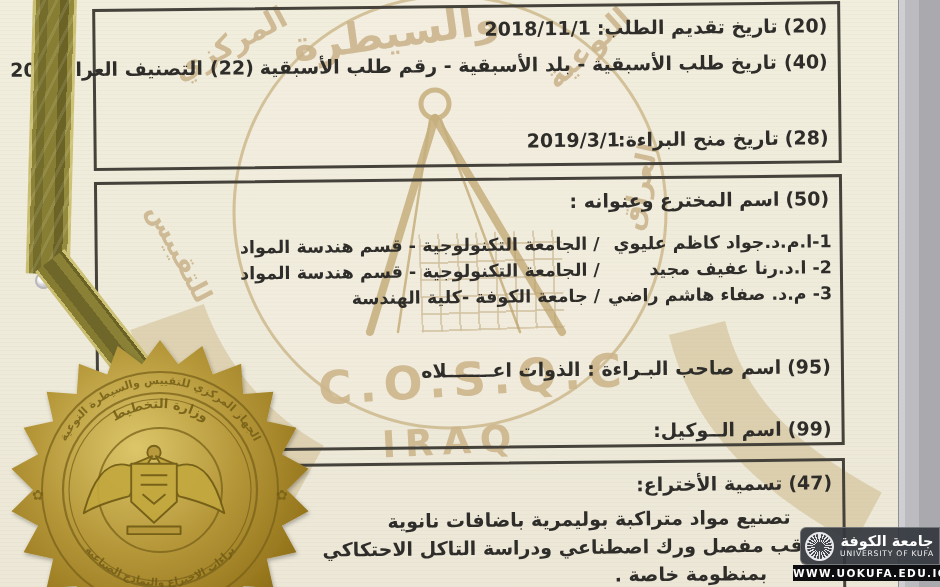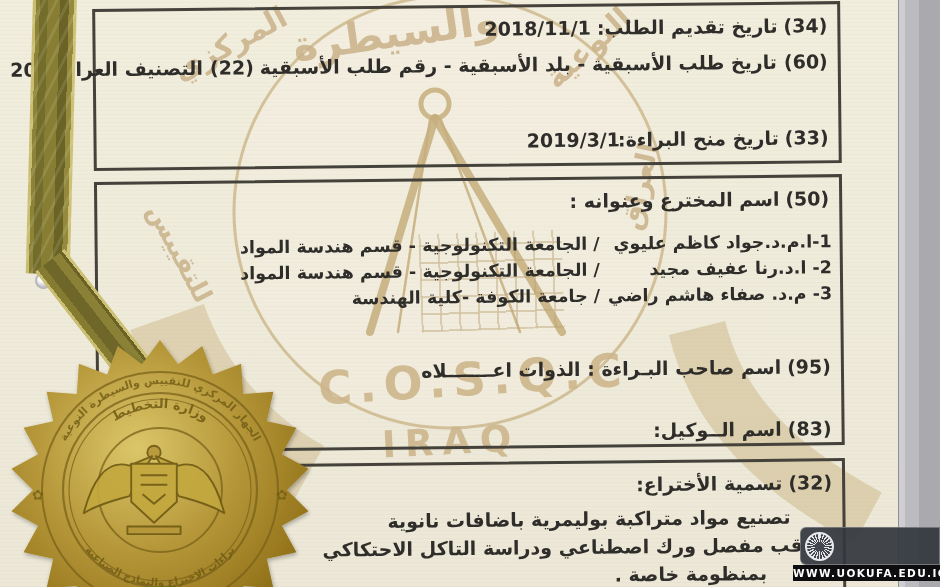--- a/index.html
+++ b/index.html
@@ -105,37 +105,37 @@
     <span class="wm-callig" style="left:596px;top:170px;font-size:28px;transform:rotate(-78deg);">العراق</span>
     <span class="wm-callig" style="left:126px;top:238px;font-size:26px;transform:rotate(62deg);">للتقييس</span>
     <div class="wm-cosqc">C.O.S.Q.C</div>
     <div class="wm-iraq">IRAQ</div>
   </div>
 
   <div class="boxes">
 
     <div class="box box1">
       <div class="row r22">
-        <span>(34)</span>
+        <span>(20)</span>
         <span>تاريخ تقديم الطلب:</span>
         <span class="num">2018/11/1</span>
       </div>
       <div class="row r30">
         <span class="grp">
-          <span>(60)</span>
+          <span>(40)</span>
           <span>تاريخ طلب الأسبقية - بلد الأسبقية - رقم طلب الأسبقية</span>
         </span>
         <span class="grp">
           <span>(22)</span>
           <span>التصنيف العراقي</span>
           <span class="num">20</span>
         </span>
       </div>
       <div class="row r45">
-        <span>(33)</span>
+        <span>(28)</span>
         <span style="margin-left:-4px;">تاريخ منح البراءة:</span>
         <span class="num" style="margin-right:-4px;">2019/3/1</span>
       </div>
     </div>
 
     <div class="box box2">
       <div class="row r72">
         <span>(50)</span>
         <span>اسم المخترع وعنوانه :</span>
       </div>
@@ -149,28 +149,28 @@
       </div>
       <div class="inv i3">
         <span class="name">3- م.د. صفاء هاشم راضي</span>
         <span class="addr">/ جامعة الكوفة -كلية الهندسة</span>
       </div>
       <div class="row r73">
         <span>(95)</span>
         <span>اسم صاحب البـراءة : الذوات اعـــــــلاه</span>
       </div>
       <div class="row r74">
-        <span>(83)</span>
+        <span>(99)</span>
         <span>اسم الــوكيل:</span>
       </div>
     </div>
 
     <div class="box box3">
       <div class="row r54">
-        <span>(32)</span>
+        <span>(47)</span>
         <span>تسمية الأختراع:</span>
       </div>
       <div class="dline d1">تصنيع مواد متراكبة بوليمرية باضافات نانوية</div>
       <div class="dline d2">قب مفصل ورك اصطناعي ودراسة التاكل الاحتكاكي</div>
       <div class="dline d3">بمنظومة خاصة .</div>
     </div>
 
   </div>
 
   <div class="ribbon-v"></div>
@@ -216,19 +216,23 @@
       <path d="M2 -44 L26 -34 C52 -42 66 -14 74 16 C58 6 40 2 26 -2 Z"></path>
       <path d="M-24 -36 h48 v40 l-24 22 l-24 -22 z"></path>
       <path d="M-14 -24 h28 M-14 -14 h28 M-12 -4 l12 10 l12 -10" fill="none"></path>
       <path d="M-28 30 h56 v8 h-56 z" fill="#b6983a"></path>
     </g>
   </svg>
 
   <div class="kufa">
     <div class="kufa-banner">
       <div class="kufa-emblem"></div>
+      <div class="kufa-text">
+        <span class="kufa-ar">جامعة الكوفة</span>
+        <span class="kufa-en">UNIVERSITY OF KUFA</span>
+      </div>
     </div>
     <div class="kufa-strip">WWW.UOKUFA.EDU.IQ</div>
   </div>
 
   <div class="scan-edge"></div>
 
 </div>
 
 </body></html>

